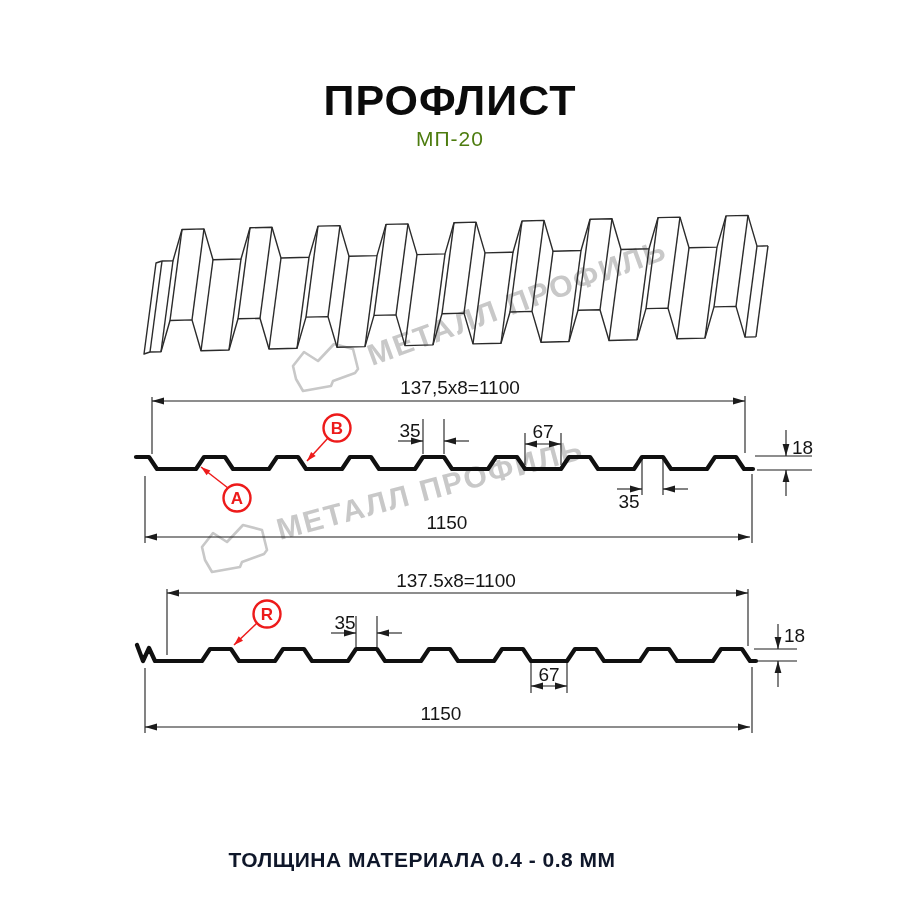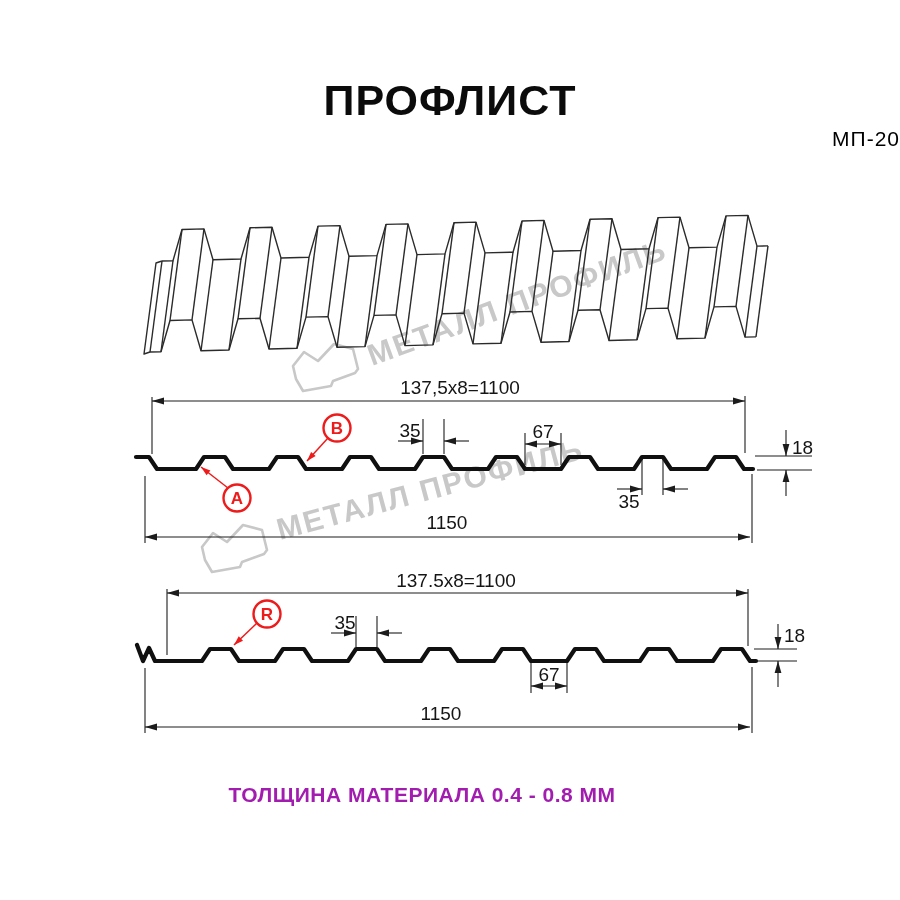--- a/index.html
+++ b/index.html
@@ -1,24 +1,24 @@
 <!DOCTYPE html>
 <html style="--red: #ed1b1b; --ink: #1c1c1c; --wm: #c8c8c8;"><head>
 <meta charset="utf-8">
 <style>
   :root{ --red:#ed1b1b; --ink:#1c1c1c; --wm:#c8c8c8; }
   html,body{margin:0;padding:0;background:#ffffff;}
   .page{position:relative;width:900px;height:900px;background:#fff;overflow:hidden;
         font-family:"Liberation Sans",sans-serif;padding-left:20px;}
   .title{position:absolute;top:76px;left:0;width:900px;text-align:center;
          font-size:43px;font-weight:800;letter-spacing:1px;color:#0b0b0b;}
-  .subtitle{position:absolute;top:127px;left:0;width:900px;text-align:right;
-         font-size:21px;font-weight:500;letter-spacing:1px;color:#000000;}
-  .footer{position:absolute;top:783px;left:0;width:844px;text-align:center;
-         font-size:21px;font-weight:700;letter-spacing:.5px;color:#a21caf;}
+  .subtitle{position:absolute;top:127px;left:0;width:900px;text-align:center;
+         font-size:21px;font-weight:500;letter-spacing:1px;color:#4d7c0f;}
+  .footer{position:absolute;top:848px;left:0;width:844px;text-align:center;
+         font-size:21px;font-weight:700;letter-spacing:.5px;color:#0f172a;}
   svg.drawing{position:absolute;left:0;top:0;}
   .l3d{fill:none;stroke:#2b2b2b;stroke-width:1.4;stroke-linejoin:round;}
   .profile{fill:none;stroke:#101010;stroke-width:4.2;stroke-linejoin:round;stroke-linecap:round;}
   .dim{stroke:var(--ink);stroke-width:1.1;fill:none;}
   .dimtext{font-family:"Liberation Sans",sans-serif;font-size:19px;fill:#151515;}
   .lblcircle{fill:none;stroke:var(--red);stroke-width:2.4;}
   .lbltext{font-family:"Liberation Sans",sans-serif;font-size:17px;font-weight:700;fill:var(--red);}
   .leader{stroke:var(--red);stroke-width:1.5;fill:none;}
   .wmtext{font-family:"Liberation Sans",sans-serif;font-size:30px;font-weight:700;
           letter-spacing:2px;fill:var(--wm);}

